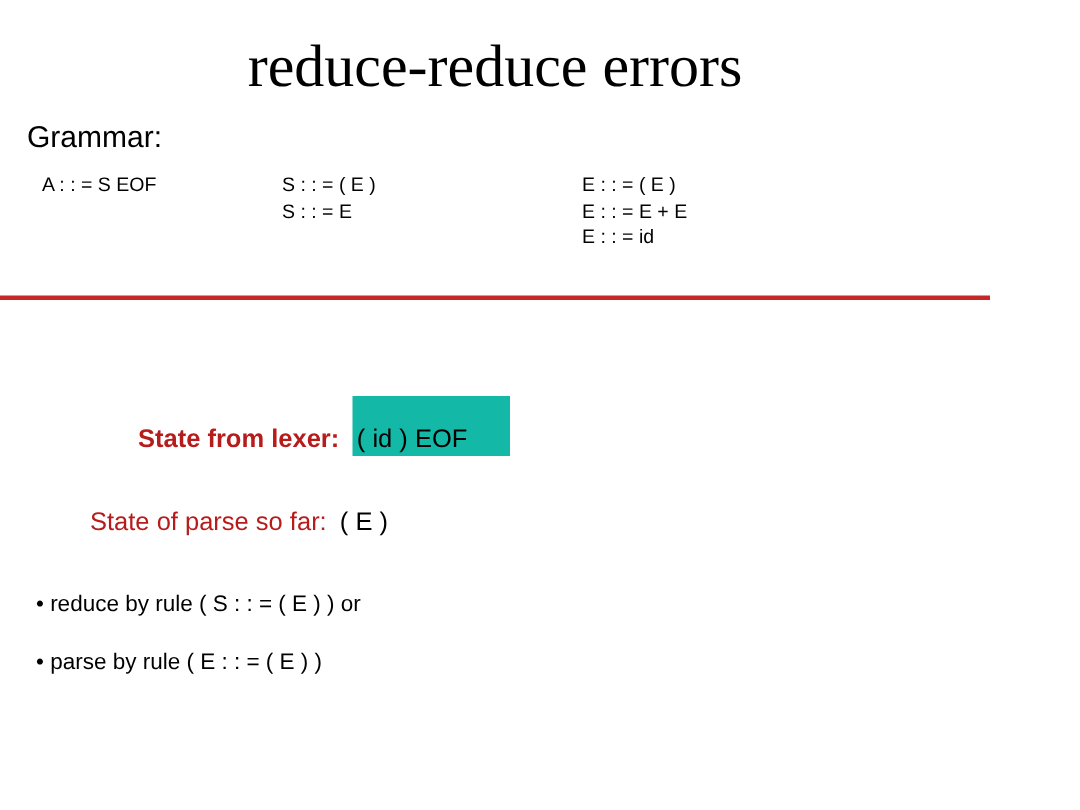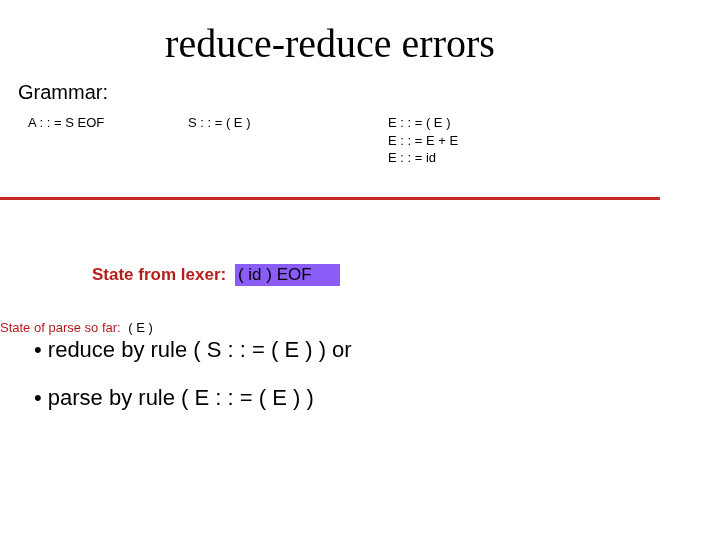--- a/index.html
+++ b/index.html
@@ -54,54 +54,57 @@
     padding-left: 92px;
     font-family: Arial, sans-serif;
     font-size: 17px;
   }
   .lexer-label {
     color: #b71c1c;
     font-weight: bold;
   }
   .lexer-input {
     display: inline-block;
-    background: #8b5cf6;
-    padding: 1px 28px 1px 3px;
+    background: #14b8a6;
+    padding: 19px 28px 1px 3px;
     margin-left: 4px;
   }
   .state-row {
     margin-top: 34px;
+    padding-left: 60px;
     font-family: Arial, sans-serif;
-    font-size: 13px;
+    font-size: 17px;
   }
   .state-label { color: #b71c1c; }
   .state-val { margin-left: 4px; }
   .bullets {
-    padding-left: 34px;
+    margin-top: 34px;
+    padding-left: 24px;
     font-family: Arial, sans-serif;
-    font-size: 22px;
+    font-size: 15px;
     line-height: 1.4;
   }
   .bullets div { margin-bottom: 18px; }
 </style>
 </head>
 <body>
 
 <div class="slide">
 
   <div class="title">reduce-reduce errors</div>
 
   <div class="grammar-label">Grammar:</div>
 
   <div class="rules-row">
     <div class="col-a">
       <div>A : : = S EOF</div>
     </div>
     <div class="col-s">
       <div>S : : = ( E )</div>
+      <div>S : : = E</div>
     </div>
     <div class="col-e">
       <div>E : : = ( E )</div>
       <div>E : : = E + E</div>
       <div>E : : = id</div>
     </div>
   </div>
 
   <hr class="hr">
 

